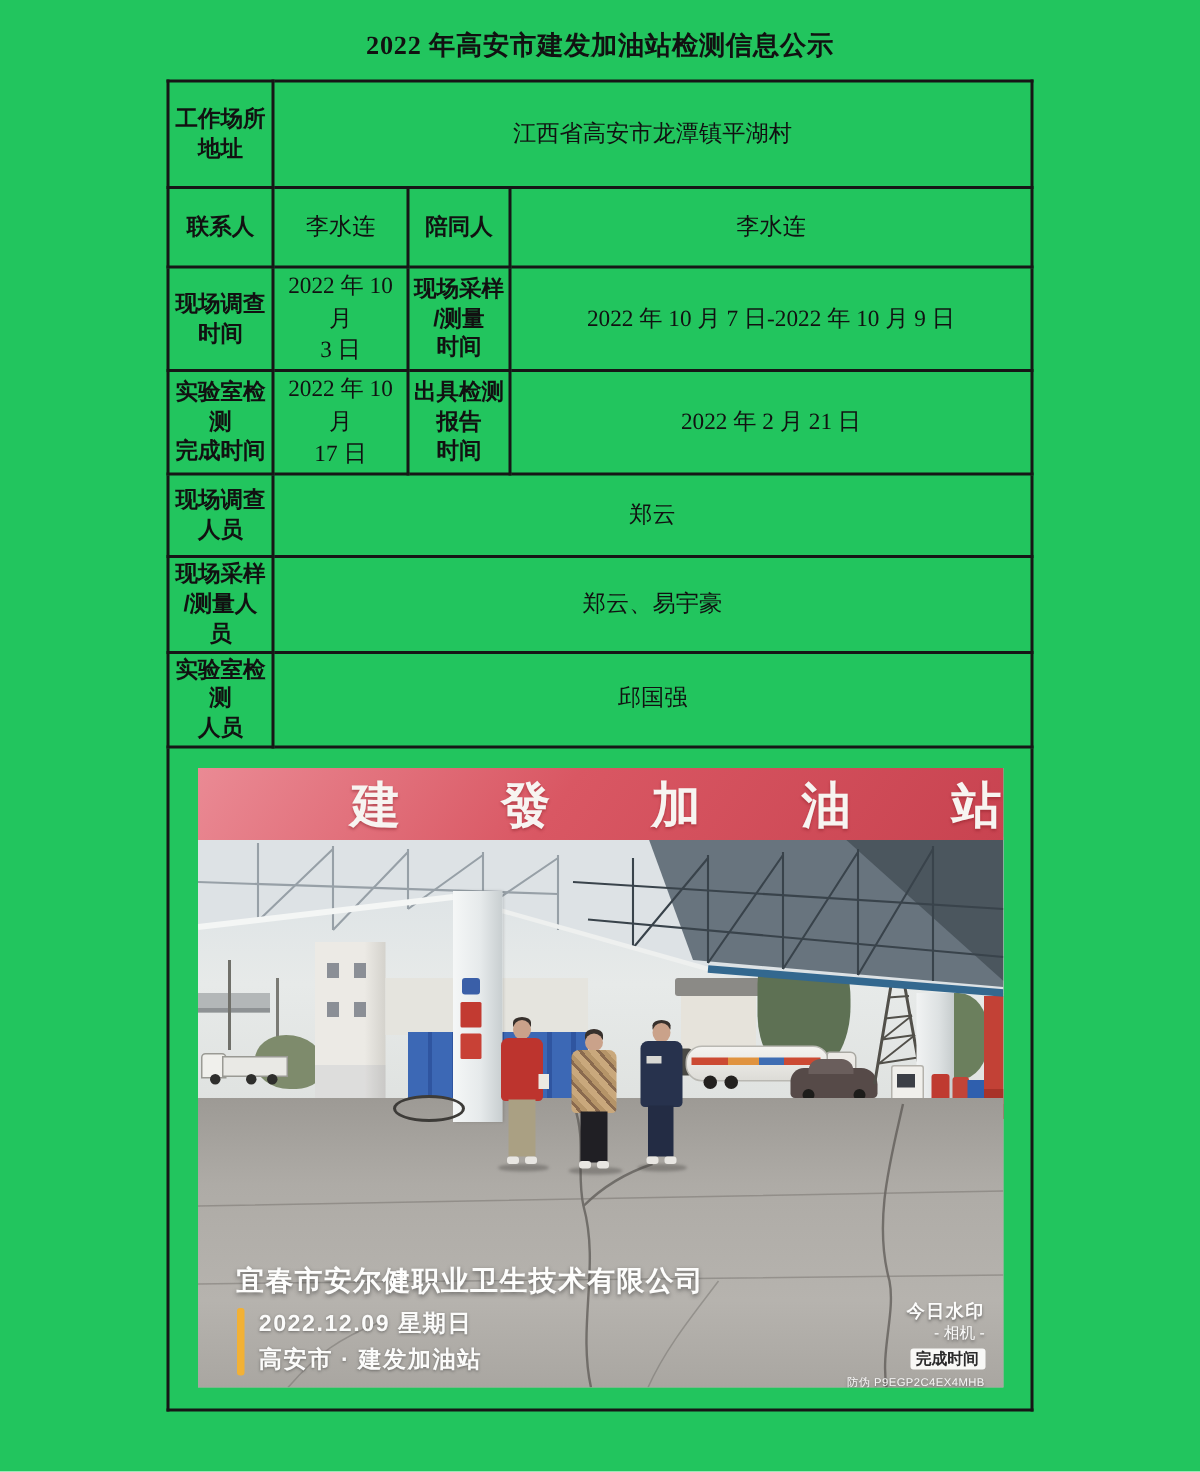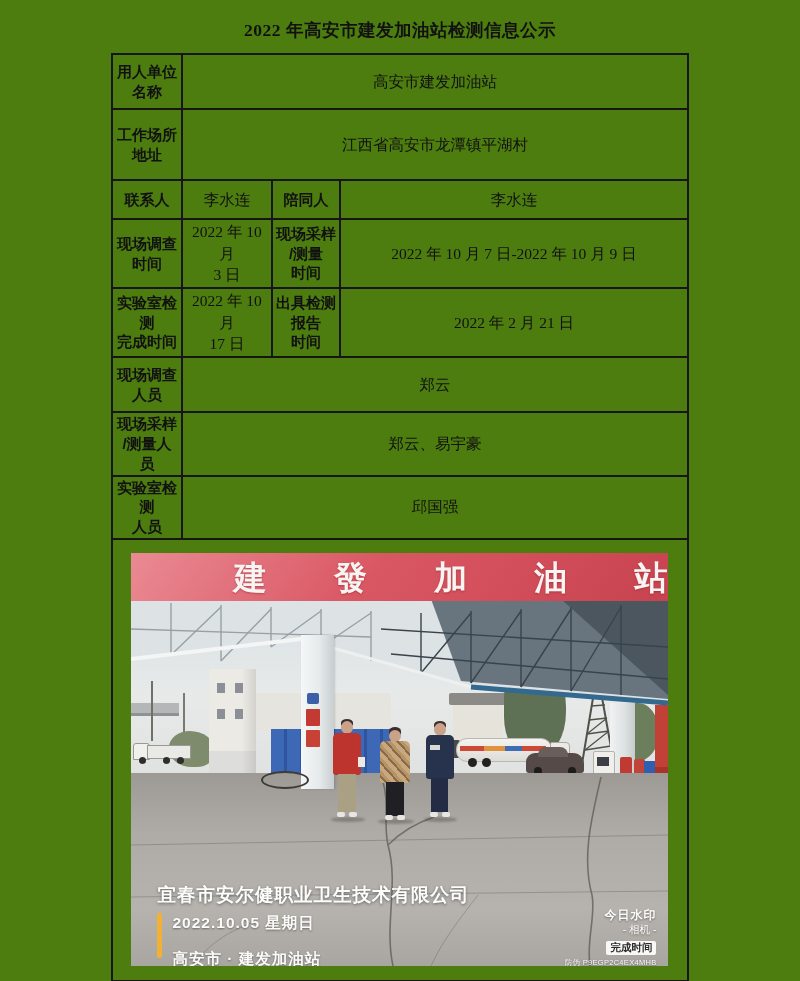--- a/index.html
+++ b/index.html
@@ -1,16 +1,16 @@
 <!DOCTYPE html>
 <html><head>
 <meta charset="utf-8">
 <style>
   html,body{margin:0;padding:0;background:#ffffff;}
-  .page{position:relative;width:800px;height:981px;background:#4d7c0f;overflow:hidden;
+  .page{position:relative;width:800px;height:981px;background:#22c55e;overflow:hidden;
         font-family:"Liberation Sans","DejaVu Sans",sans-serif;color:#111;}
   .doc-title{padding-top:18px;text-align:center;font-family:"Liberation Serif","DejaVu Serif",serif;
              font-weight:bold;font-size:17.5px;letter-spacing:.5px;}
   table.info{margin:11px auto 0 auto;width:576px;border-collapse:collapse;table-layout:fixed;}
   table.info td{border:2px solid #161616;text-align:center;vertical-align:middle;padding:1px 2px;overflow:hidden;}
   .lbl{font-weight:bold;font-size:15px;line-height:1.32;white-space:pre-line;}
   .val{font-family:"Liberation Serif","DejaVu Serif",serif;font-size:15.5px;line-height:1.4;white-space:pre-line;}
   .sec{font-weight:bold;font-size:15px;}
 
   
@@ -69,21 +69,21 @@
   .person{}
   .head{position:absolute;border-radius:50%;background:#caa28a;}
   .hair{position:absolute;background:#37302c;border-radius:50% 50% 20% 20%;}
   .shadow{position:absolute;background:rgba(60,58,55,.35);border-radius:50%;filter:blur(1px);}
   .shoe{position:absolute;background:#e8e6e2;border-radius:2px;width:8px;height:5px;}
   .wm-company{left:26px;top:329px;color:#fdfdfc;font-weight:bold;font-size:18.5px;letter-spacing:1px;
               text-shadow:0 1px 3px rgba(40,40,40,.55);}
   .wm-bar{left:26px;top:360px;width:5px;height:45px;border-radius:2px;}
   .wm-date{left:41px;top:360px;color:#fbfbfa;font-weight:bold;font-size:15.5px;letter-spacing:1px;
            text-shadow:0 1px 2px rgba(40,40,40,.5);}
-  .wm-loc{left:41px;top:396px;color:#fbfbfa;font-weight:bold;font-size:15.5px;letter-spacing:1px;
+  .wm-loc{left:41px;top:384px;color:#fbfbfa;font-weight:bold;font-size:15.5px;letter-spacing:1px;
           text-shadow:0 1px 2px rgba(40,40,40,.5);}
   .wm-app{right:12px;top:354px;text-align:right;color:#fcfcfb;text-shadow:0 1px 2px rgba(40,40,40,.5);}
   .wm-app-name{position:static;display:block;font-weight:bold;font-size:12px;letter-spacing:1px;}
   .wm-app-sub{position:static;display:block;font-size:10.5px;margin-top:-1px;}
   .wm-app-badge{position:static;display:inline-block;margin-top:2px;font-size:10.5px;font-weight:bold;color:#2b2b2b;
                 background:rgba(252,252,250,.95);padding:0 4px;border-radius:2px;text-shadow:none;}
   .wm-code{position:static;display:block;font-size:7.5px;margin-top:3px;color:rgba(255,255,255,.92);letter-spacing:.3px;}
 </style>
 </head>
 <body>
@@ -93,31 +93,26 @@
   <div class="doc-title">2022 年高安市建发加油站检测信息公示</div>
 
   <table class="info">
     <colgroup>
         <col style="width:70px">
         <col style="width:90px">
         <col style="width:68px">
         <col style="width:348px">
       </colgroup>
     <tbody>
-        <tr style="height:55px">
-      <td class="lbl">用人单位
-名称</td>
-      <td class="val" colspan="3">高安市建发加油站</td>
-    </tr>
     <tr style="height:71px">
       <td class="lbl">工作场所
 地址</td>
       <td class="val" colspan="3">江西省高安市龙潭镇平湖村</td>
     </tr>
-    <tr style="height:39px">
+    <tr style="height:53px">
       <td class="lbl">联系人</td>
       <td class="val">李水连</td>
       <td class="lbl">陪同人</td>
       <td class="val">李水连</td>
     </tr>
     <tr style="height:60px">
       <td class="lbl">现场调查
 时间</td>
       <td class="val">2022 年 10 月
 3 日</td>
@@ -290,21 +285,21 @@
             <div class="shoe" style="left:9px;top:91px"></div>
             <div class="shoe" style="left:21px;top:91px"></div>
           </div>
 
           <div class="band">
             <div class="band-text">建 發 加 油 站</div>
           </div>
 
           <div class="wm-company">宜春市安尔健职业卫生技术有限公司</div>
           <div class="wm-bar" id="wm-bar" style="background: rgb(242, 177, 53);"></div>
-          <div class="wm-date">2022.10.05 星期日</div>
+          <div class="wm-date">2022.12.09 星期日</div>
           <div class="wm-loc">高安市 · 建发加油站</div>
           <div class="wm-app">
             <span class="wm-app-name">今日水印</span>
             <span class="wm-app-sub">- 相机 -</span>
             <span class="wm-app-badge">完成时间</span>
             <span class="wm-code">防伪 P9EGP2C4EX4MHB</span>
           </div>
         </div>
 
       </td>

